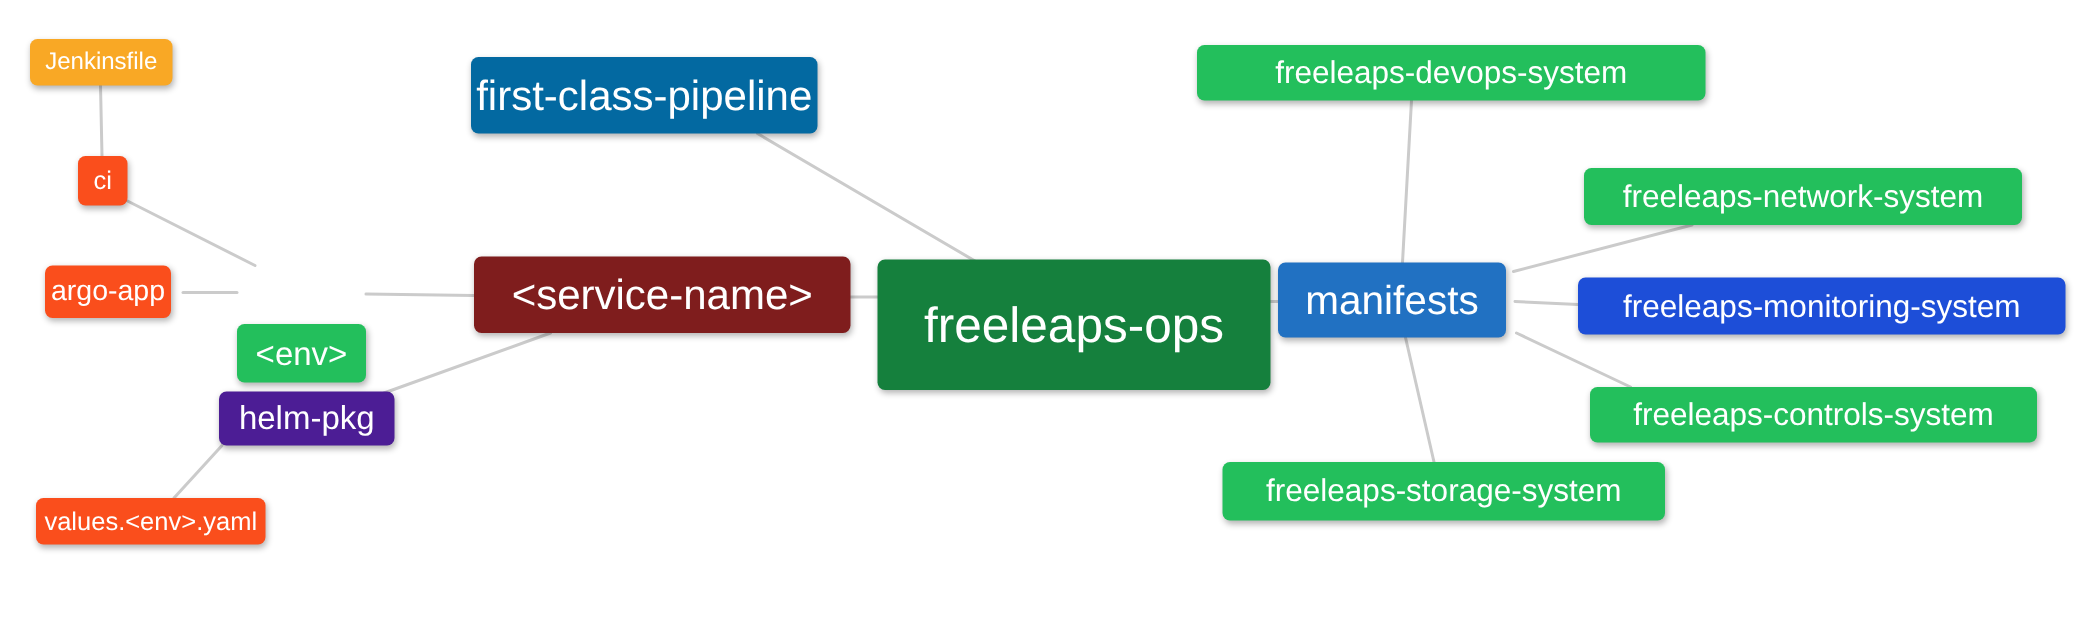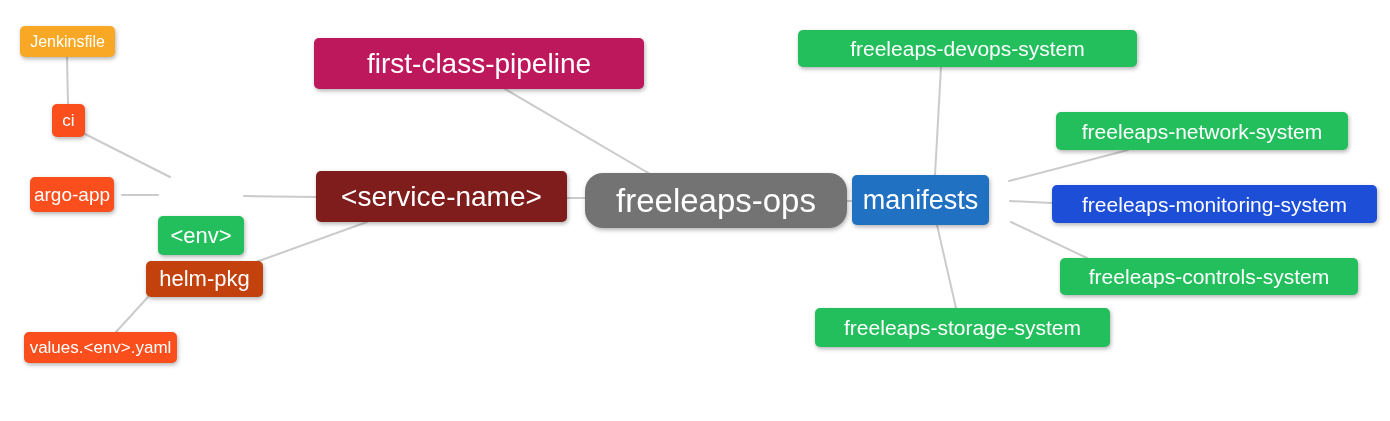--- a/index.html
+++ b/index.html
@@ -56,25 +56,25 @@
       <line x1="1009" y1="181" x2="1128" y2="150" stroke="#cbcbcb" stroke-width="2" stroke-linecap="round"></line>
       <line x1="1010" y1="201" x2="1052" y2="203" stroke="#cbcbcb" stroke-width="2" stroke-linecap="round"></line>
       <line x1="1011" y1="222" x2="1087" y2="258" stroke="#cbcbcb" stroke-width="2" stroke-linecap="round"></line>
       <line x1="937" y1="225" x2="956" y2="308" stroke="#cbcbcb" stroke-width="2" stroke-linecap="round"></line>
     </svg>
   <div id="nodes">
       <div class="node" style="left: 20px; top: 26px; width: 95px; height: 31px; background: rgb(249, 168, 37); font-size: 16px;">Jenkinsfile</div>
       <div class="node" style="left: 52px; top: 104px; width: 33px; height: 33px; background: rgb(250, 78, 28); font-size: 17px;">ci</div>
       <div class="node" style="left: 30px; top: 177px; width: 84px; height: 35px; background: rgb(250, 78, 28); font-size: 19px;">argo-app</div>
       <div class="node" style="left: 158px; top: 176px; width: 86px; height: 39px; background: rgb(35, 191, 92); font-size: 22px; margin-top: 40px;">&lt;env&gt;</div>
-      <div class="node" style="left: 146px; top: 261px; width: 117px; height: 36px; background: #c2410c; font-size: 22px;">helm-pkg</div>
+      <div class="node" style="left: 146px; top: 261px; width: 117px; height: 36px; background: #4c1d95; font-size: 22px;">helm-pkg</div>
       <div class="node" style="left: 24px; top: 332px; width: 153px; height: 31px; background: rgb(250, 78, 28); font-size: 17px;">values.&lt;env&gt;.yaml</div>
-      <div class="node" style="left: 314px; top: 38px; width: 330px; height: 51px; background: #be185d; font-size: 28px;">first-class-pipeline</div>
+      <div class="node" style="left: 314px; top: 38px; width: 231px; height: 51px; background: #0369a1; font-size: 28px;">first-class-pipeline</div>
       <div class="node" style="left: 316px; top: 171px; width: 251px; height: 51px; background: #7f1d1d; font-size: 28px;">&lt;service-name&gt;</div>
-      <div class="node" style="left: 585px; top: 173px; width: 262px; height: 55px; background: #737373; font-size: 33px; border-radius: 18px;">freeleaps-ops</div>
-      <div class="node" style="left: 852px; top: 175px; width: 137px; height: 50px; background: rgb(33, 113, 194); font-size: 27px;">manifests</div>
+      <div class="node" style="left: 585px; top: 173px; width: 262px; height: 87px; background: #15803d; font-size: 33px;">freeleaps-ops</div>
+      <div class="node" style="left: 852px; top: 175px; width: 152px; height: 50px; background: rgb(33, 113, 194); font-size: 27px;">manifests</div>
       <div class="node" style="left: 798px; top: 30px; width: 339px; height: 37px; background: rgb(35, 191, 92); font-size: 21px;">freeleaps-devops-system</div>
       <div class="node" style="left: 1056px; top: 112px; width: 292px; height: 38px; background: rgb(35, 191, 92); font-size: 21px;">freeleaps-network-system</div>
       <div class="node" style="left: 1052px; top: 185px; width: 325px; height: 38px; background: #1d4ed8; font-size: 21px;">freeleaps-monitoring-system</div>
       <div class="node" style="left: 1060px; top: 258px; width: 298px; height: 37px; background: rgb(35, 191, 92); font-size: 21px;">freeleaps-controls-system</div>
       <div class="node" style="left: 815px; top: 308px; width: 295px; height: 39px; background: rgb(35, 191, 92); font-size: 21px;">freeleaps-storage-system</div>
     </div>
 </div>
 
 </body></html>

